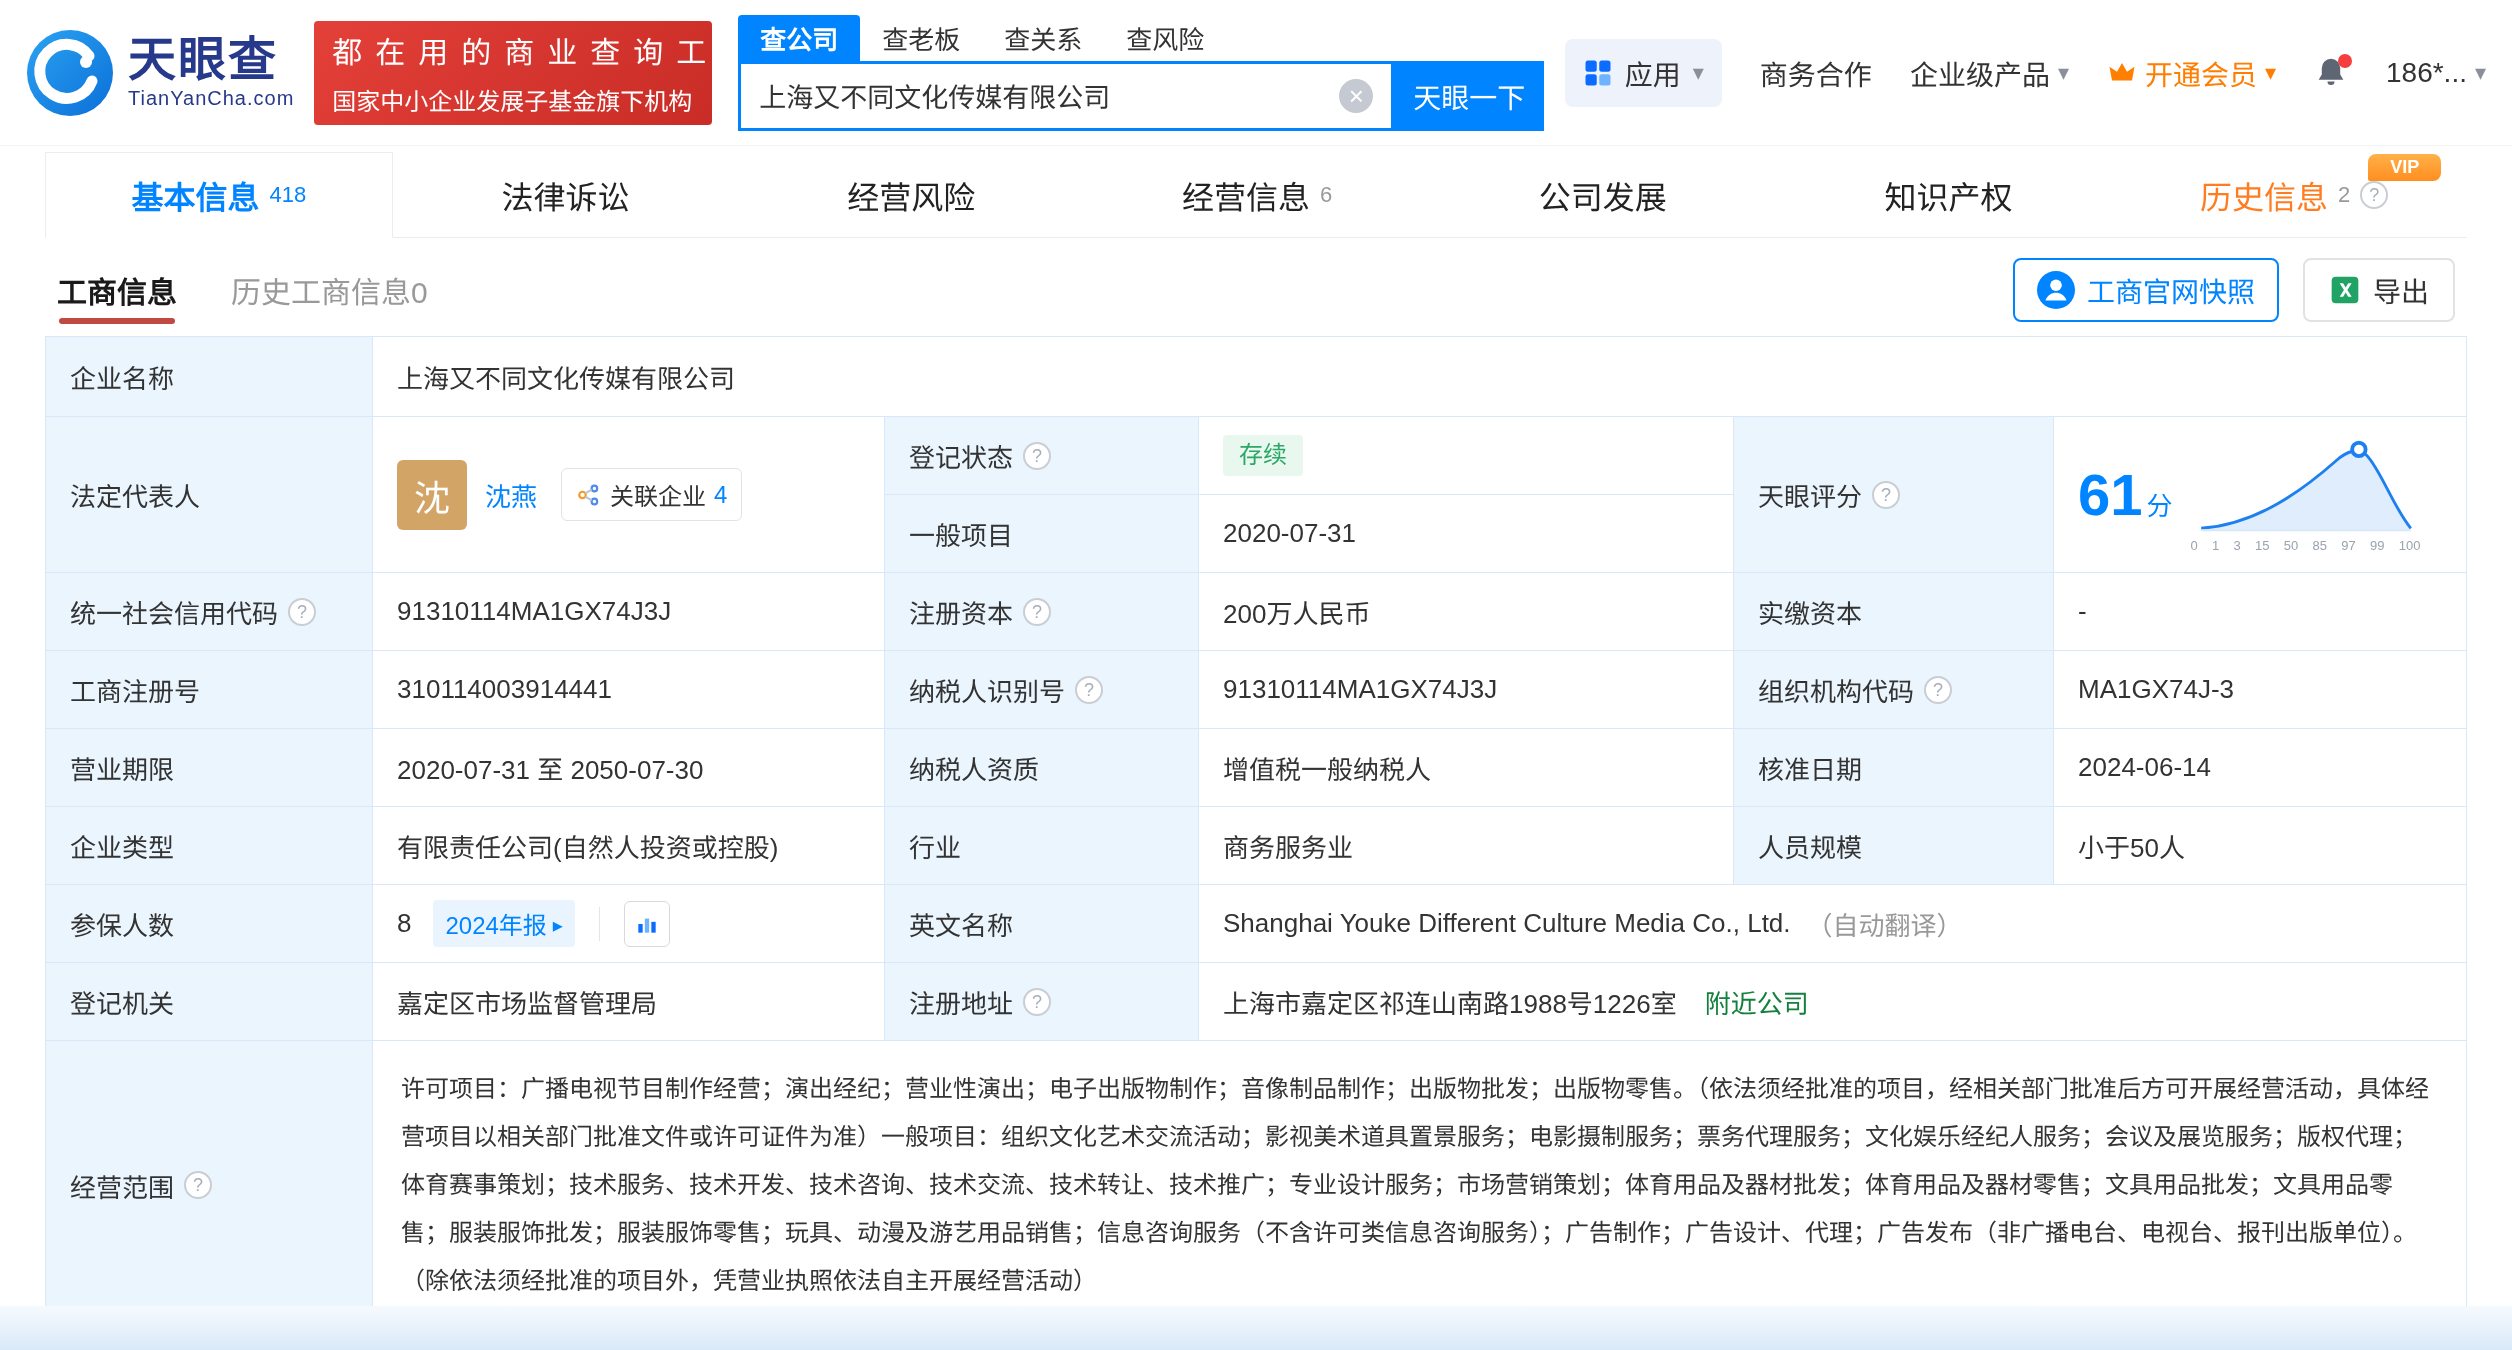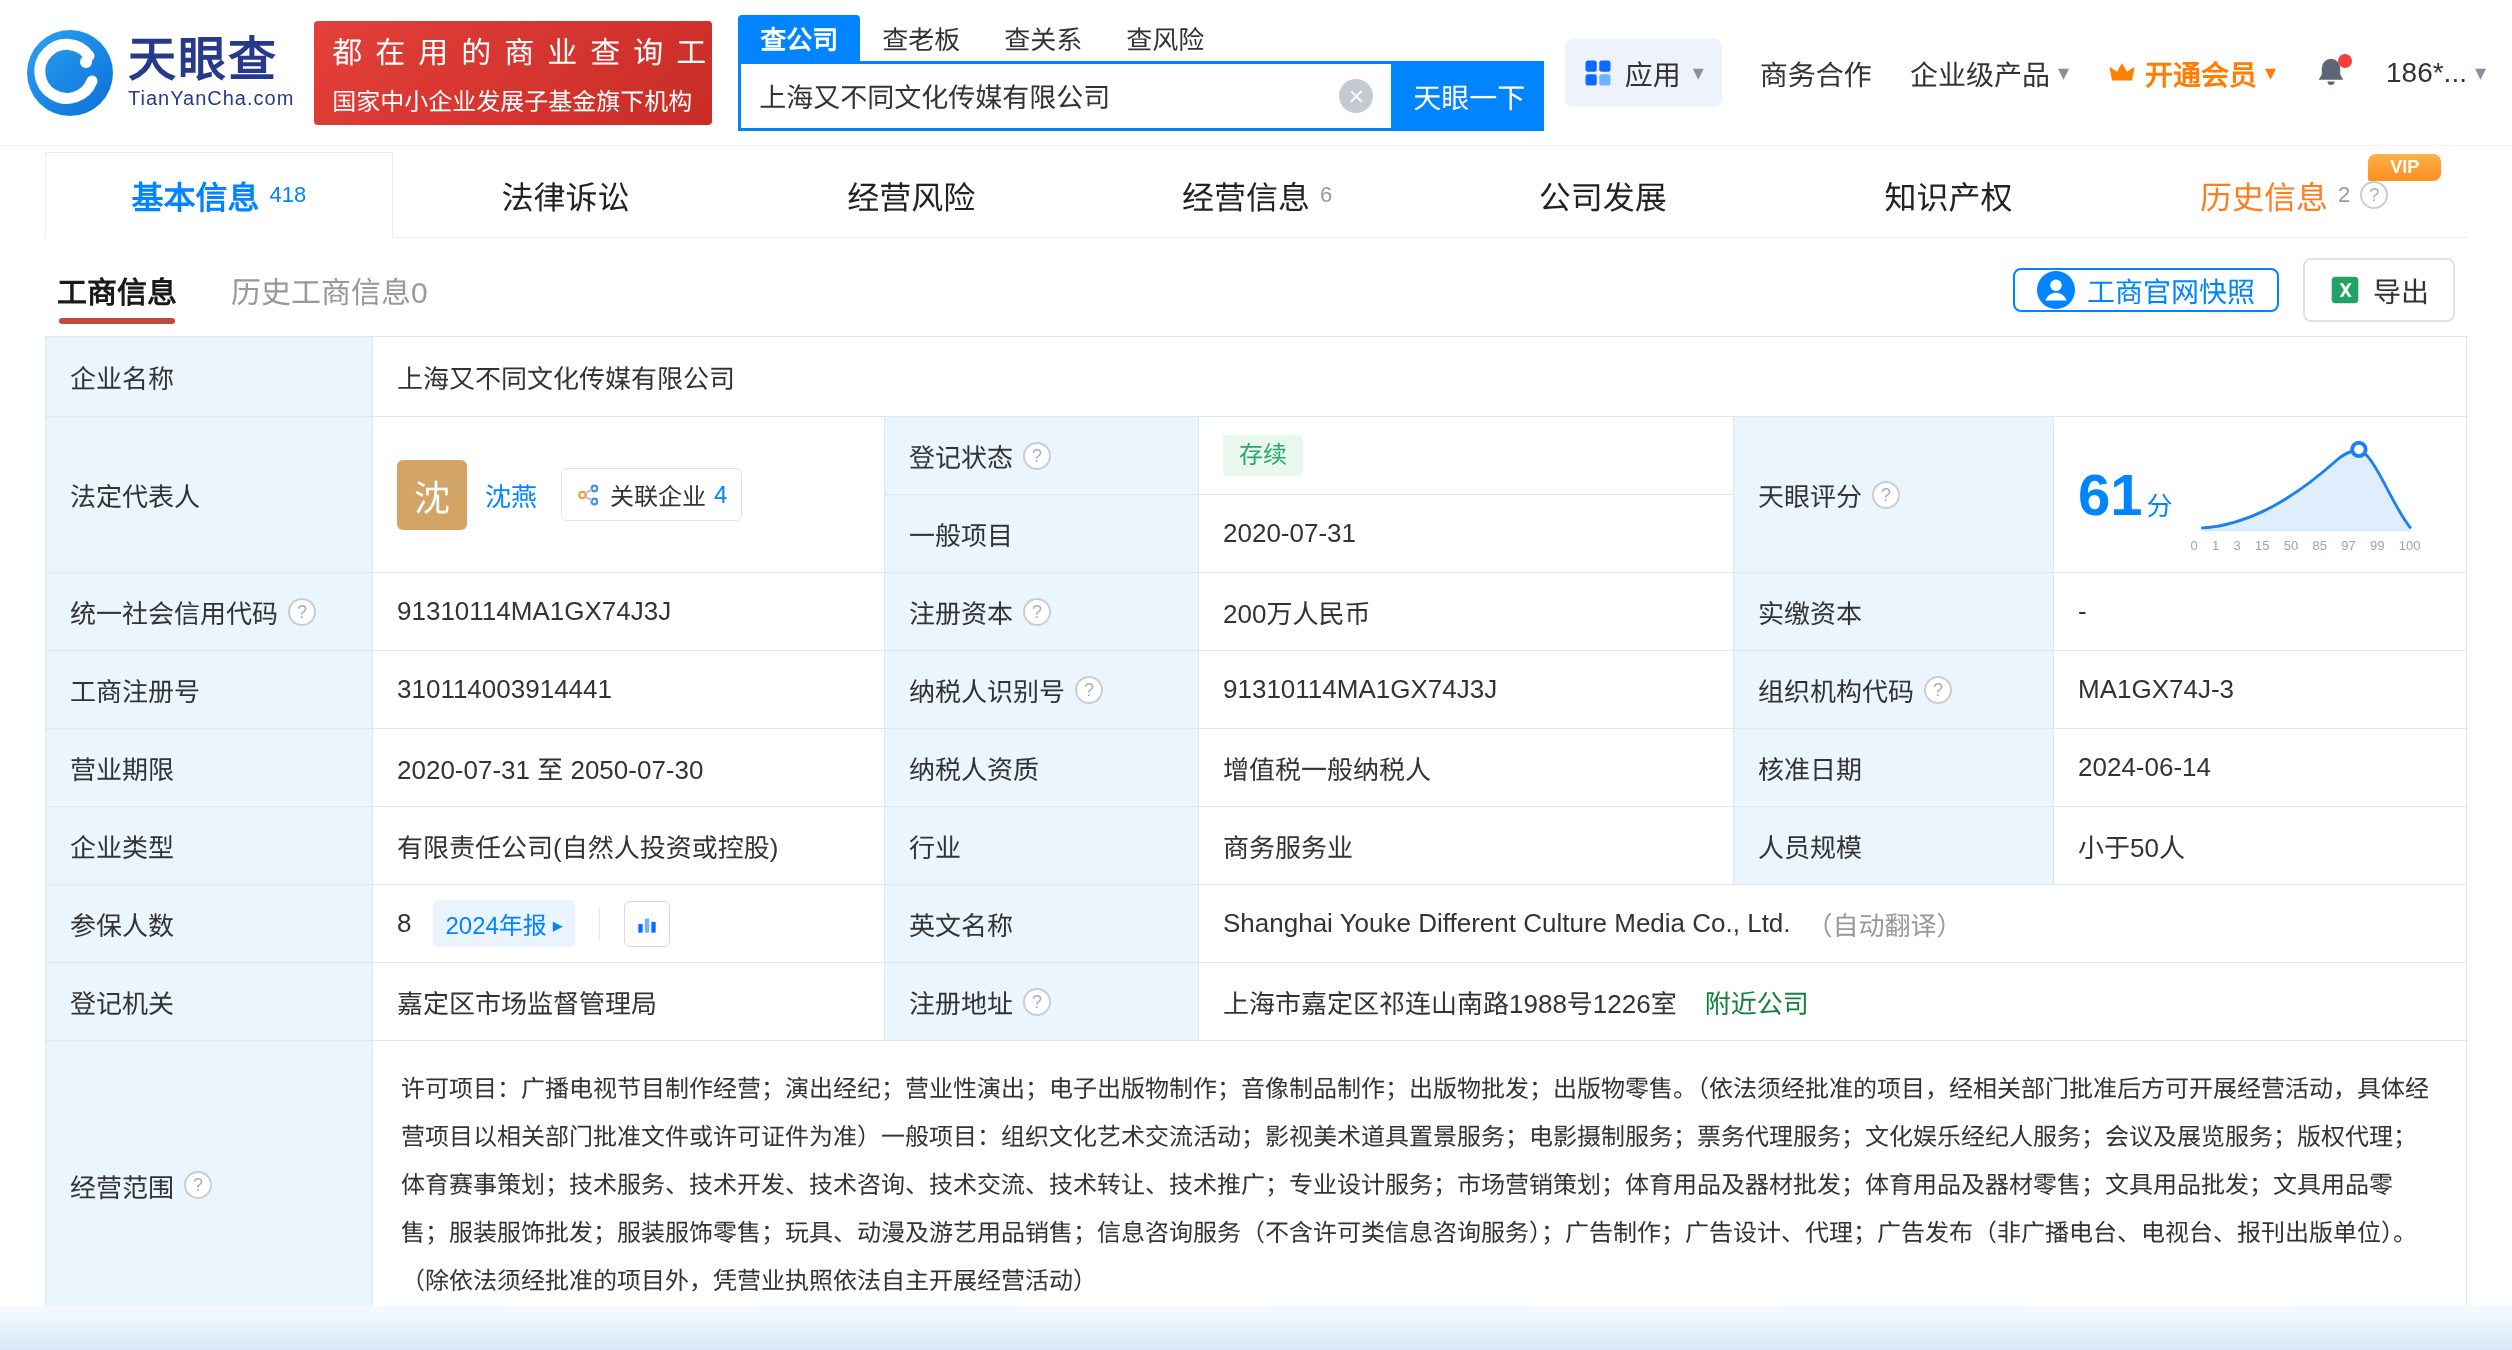--- a/index.html
+++ b/index.html
@@ -27,21 +27,21 @@
   .clear-icon{width:34px;height:34px;border-radius:50%;background:#C5CAD2;color:#fff;display:flex;align-items:center;
     justify-content:center;font-size:26px;cursor:pointer;flex:none;line-height:1}
   .clear-icon::before{content:"×"}
   .search-btn{width:150px;height:70px;background:#0084FF;color:#fff;font-size:28px;border:none;font-family:inherit;cursor:pointer}
 
   .topnav{margin-left:auto;display:flex;align-items:center;gap:38px;font-size:28px;white-space:nowrap}
   .nav-apps{display:flex;align-items:center;gap:12px;background:#EDF2FB;border-radius:8px;padding:14px 18px;cursor:pointer}
   .caret{font-size:22px;color:#8A8F99;line-height:1}
   .caret::before{content:"▾"}
   .nav-item{display:flex;align-items:center;gap:8px;cursor:pointer;color:#333}
-  .nav-vip{color:#FF7D00;font-weight:bold}
+  .nav-vip{color:#FF7D00;font-weight:normal}
   .nav-vip .caret::before{color:#FF7D00}
   .bell-wrap{position:relative;cursor:pointer;display:flex}
   .bell-dot{position:absolute;top:-2px;right:-4px;width:14px;height:14px;border-radius:50%;background:#F53F3F}
 
   
   .tabbar{margin:6px 45px 0;display:flex;border-bottom:1px solid #ECECEC;height:86px}
   .tab{flex:1;display:flex;align-items:center;justify-content:center;gap:10px;font-size:32px;color:#222;cursor:pointer;position:relative;background:#fff}
   .tab.active{color:#0084FF;font-weight:bold;border:1px solid #ECECEC;border-bottom:1px solid #fff;margin-bottom:-1px}
   .tab-count{font-size:22px;color:#999;font-weight:normal}
   .tab.active .tab-count{color:#0084FF}
@@ -52,21 +52,21 @@
   .help-icon{width:28px;height:28px;border:2px solid #C9CDD4;border-radius:50%;color:#A7ADB8;font-size:18px;
     display:inline-flex;align-items:center;justify-content:center;flex:none;cursor:pointer;line-height:1;background:#fff}
   .help-icon::before{content:"?"}
 
   
   .subbar{margin:12px 57px 0;display:flex;align-items:center;height:80px}
   .subtab{font-size:30px;color:#999;margin-right:54px;cursor:pointer;position:relative;height:100%;display:flex;align-items:center}
   .subtab.active{color:#1A1A1A;font-weight:bold}
   .subtab.active::after{content:"";position:absolute;left:2px;right:2px;bottom:6px;height:6px;border-radius:3px;background:#BE4A42}
   .subbar-actions{margin-left:auto;display:flex;align-items:center;gap:24px}
-  .snapshot-btn{display:flex;align-items:center;gap:12px;height:44px;padding:0 22px;border:2px solid #0084FF;border-radius:8px;
+  .snapshot-btn{display:flex;align-items:center;gap:12px;height:64px;padding:0 22px;border:2px solid #0084FF;border-radius:8px;
     color:#0084FF;font-size:28px;background:#fff;cursor:pointer;font-family:inherit}
   .export-btn{display:flex;align-items:center;gap:12px;height:64px;padding:0 24px;border:2px solid #E2E2E2;border-radius:8px;
     color:#333;font-size:28px;background:#fff;cursor:pointer;font-family:inherit}
 
   
   .info-table{margin:6px 45px 0;display:grid;
     grid-template-columns:327px 512px 314px 535px 320px 1fr;
     grid-template-rows:80px repeat(8,78px) minmax(258px,auto);
     border-top:1px solid #D9E8F8;border-left:1px solid #D9E8F8;font-size:26px}
   .cell{border-right:1px solid #D9E8F8;border-bottom:1px solid #D9E8F8;display:flex;align-items:center;

